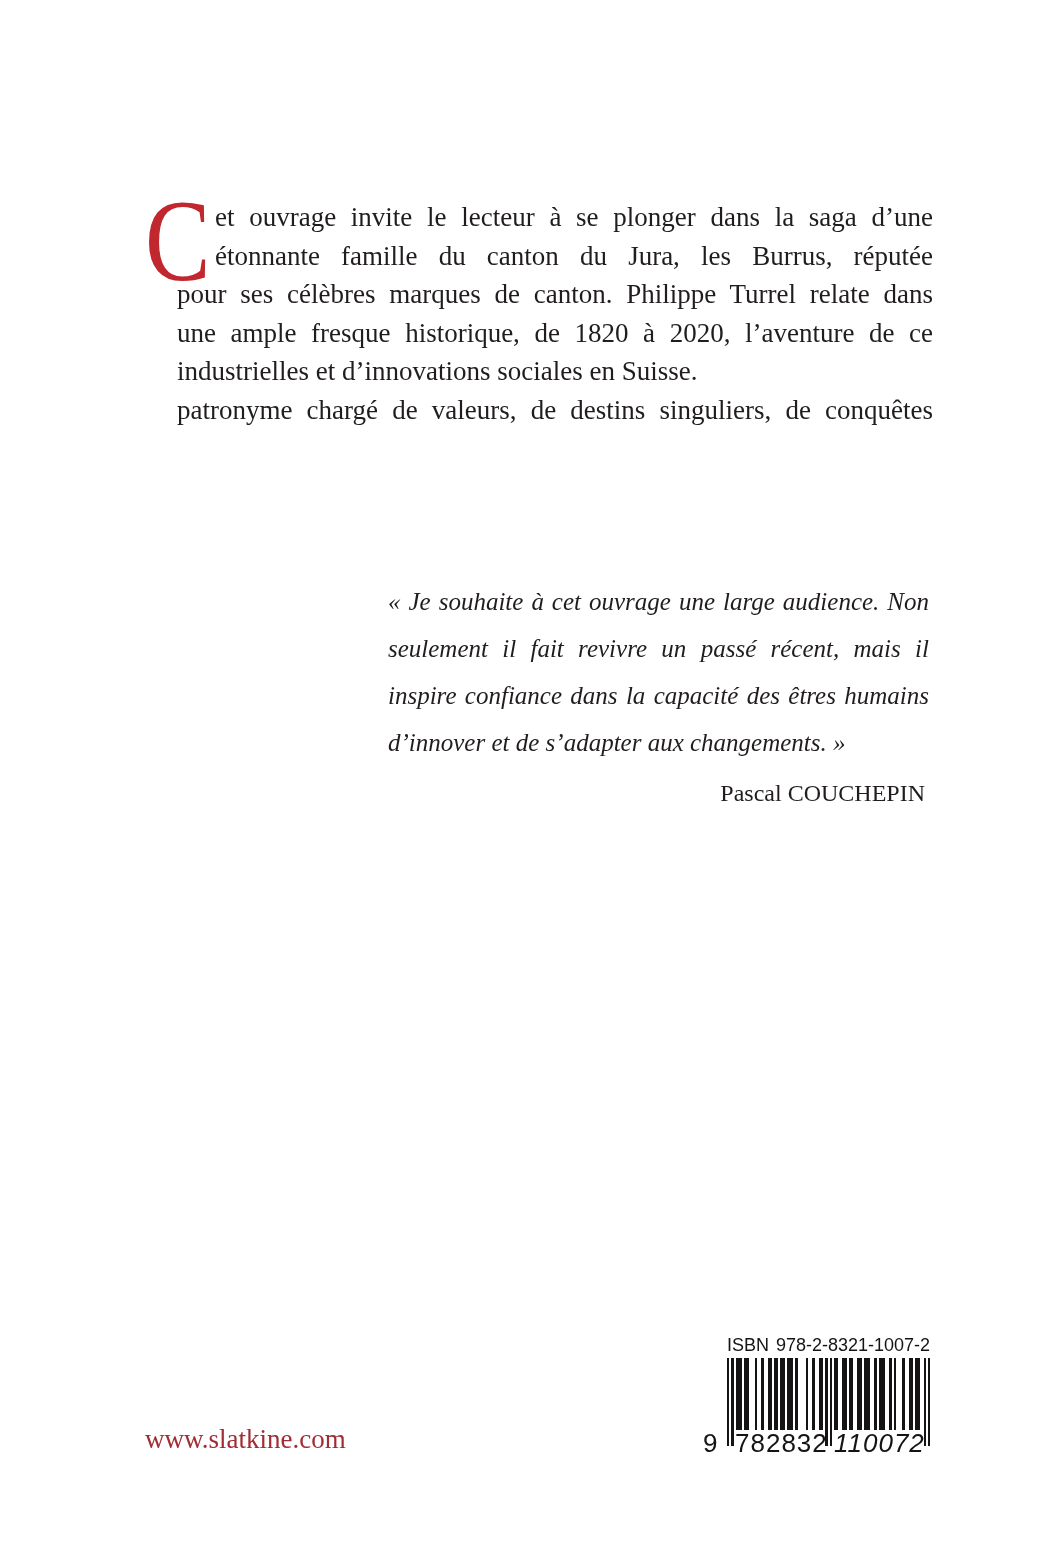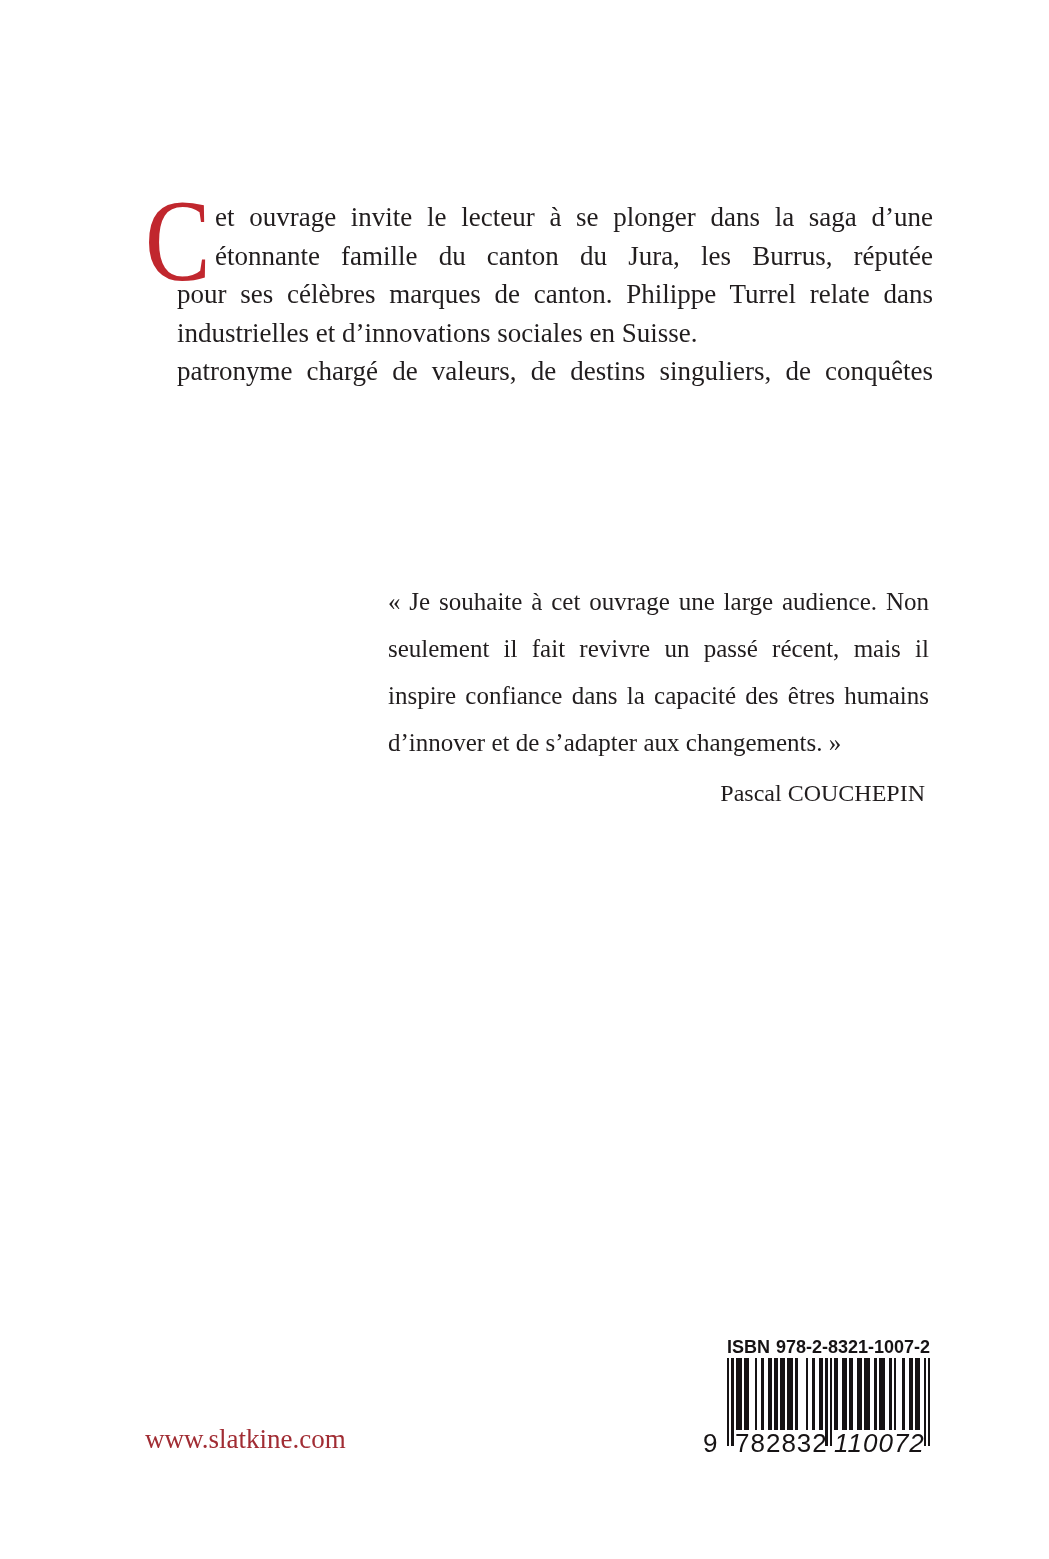--- a/index.html
+++ b/index.html
@@ -45,20 +45,21 @@
   }
 
   
   .quote {
     position: absolute;
     left: 356px;
     top: 578px;
     width: 573px;
     font-size: 25px;
     line-height: 47px;
+    font-style: italic;
   }
 
   .attribution {
     position: absolute;
     left: 295px;
     top: 774px;
     width: 630px;
     text-align: right;
     font-size: 24px;
     line-height: 38px;
@@ -77,26 +78,25 @@
     position: absolute;
     left: 727px;
     top: 1337px;
     width: 203px;
     font-family: "Liberation Sans", sans-serif;
     color: #161314;
   }
   .isbn-line {
     display: flex;
     justify-content: space-between;
-    align-items: flex-start;
+    align-items: flex-end;
     font-size: 18px;
     height: 19px;
     margin-bottom: 2px;
     white-space: nowrap;
-    font-weight: bold;
   }
   .bars { display: block; height: 88px; }
   .bars svg { display: block; }
   .digits {
     position: relative;
     height: 22px;
     margin-top: -14px;
     font-size: 26px;
     line-height: 22px;
   }
@@ -109,20 +109,21 @@
 
 <div class="page">
 
   <section class="synopsis">
     <span class="dropcap" style="color: rgb(193, 39, 46);">
         <span class="glyph">C</span>
       </span>
     <div class="jline">et ouvrage invite le lecteur à se plonger dans la saga d’une</div>
     <div class="jline">étonnante famille du canton du Jura, les Burrus, réputée</div>
     <div class="jline">pour ses célèbres marques de canton. Philippe Turrel relate dans</div>
+    <div class="jline">une ample fresque historique, de 1820 à 2020, l’aventure de ce</div>
     <div class="jline last">industrielles et d’innovations sociales en Suisse.</div>
     <div class="jline">patronyme chargé de valeurs, de destins singuliers, de conquêtes</div>
   </section>
 
   <section class="quote">
     <div class="jline">« Je souhaite à cet ouvrage une large audience. Non</div>
     <div class="jline">seulement il fait revivre un passé récent, mais il</div>
     <div class="jline">inspire confiance dans la capacité des êtres humains</div>
     <div class="jline last">d’innover et de s’adapter aux changements. »</div>
   </section>

